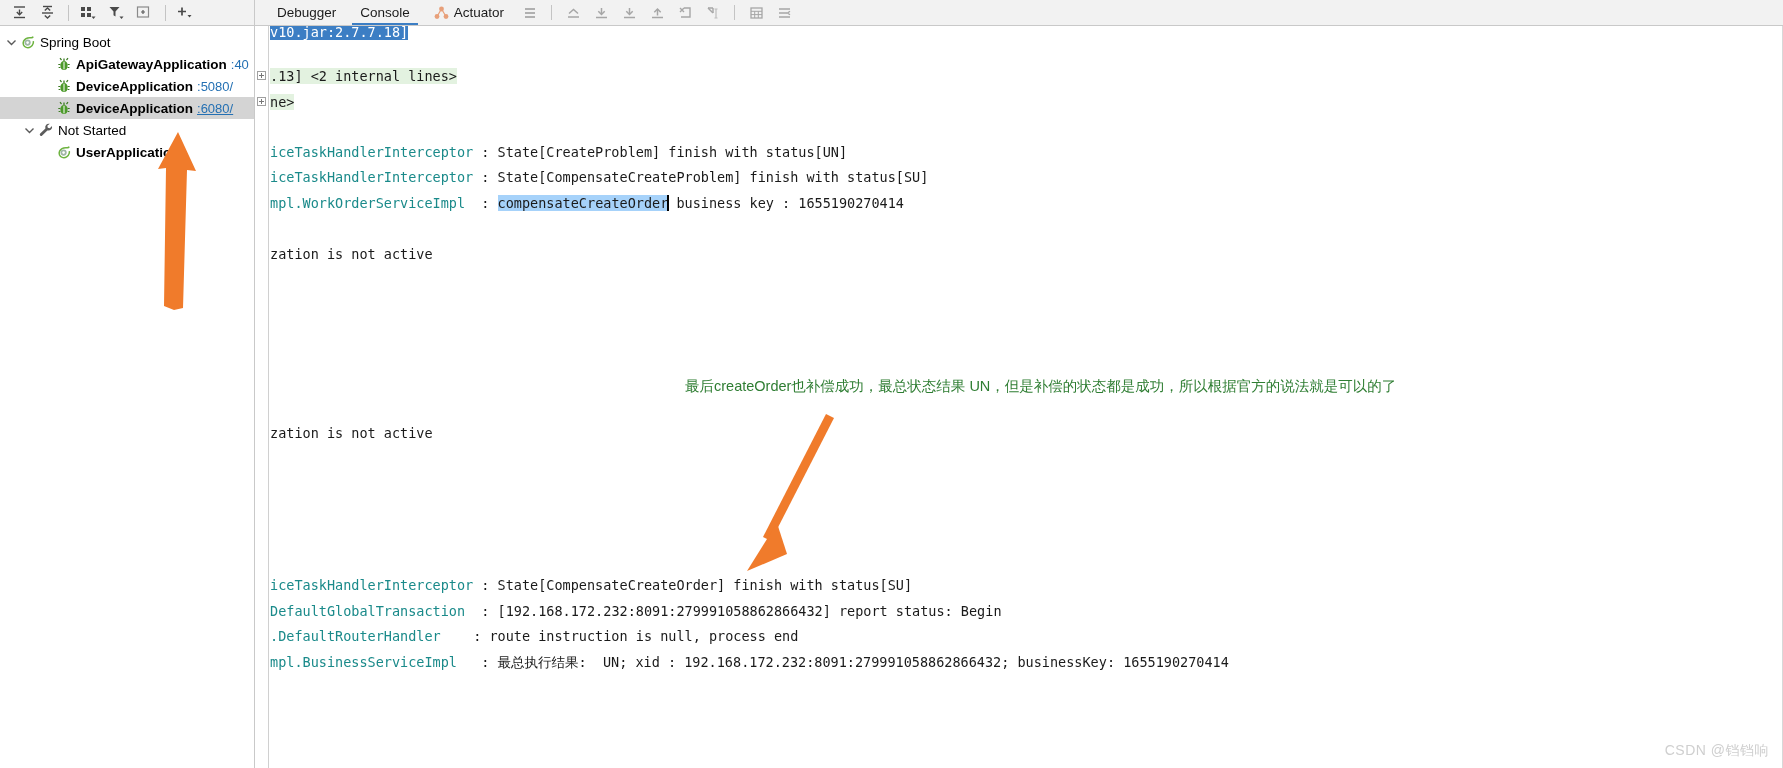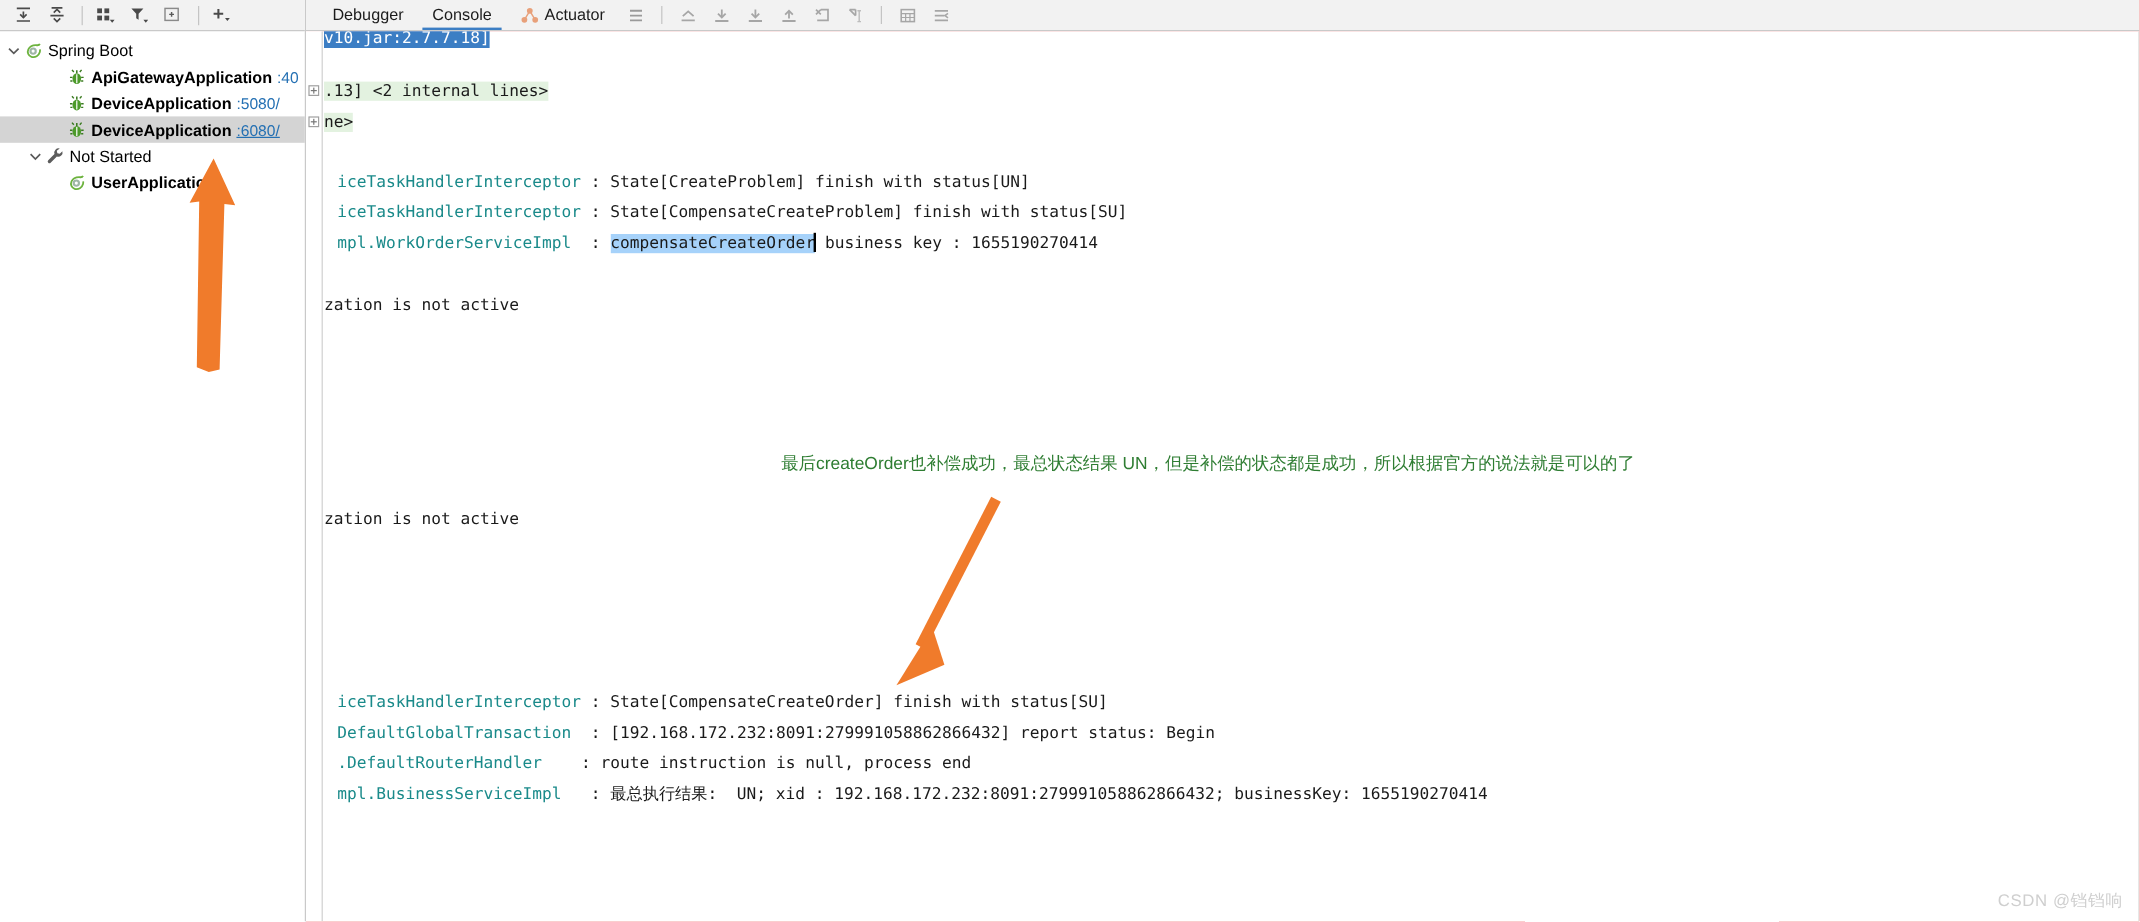--- a/index.html
+++ b/index.html
@@ -87,21 +87,21 @@
     margin-left: 4px;
     text-align: center;
   }
   .node-port.link { text-decoration: underline; }
 
   
   .main {
     flex: 1 1 auto;
     height: 768px;
     position: relative;
-    background: #ef4444;
+    background: #f0abfc;
     overflow: hidden;
   }
   .main-toolbar {
     height: 26px;
     display: flex;
     align-items: stretch;
     background: #f2f2f2;
     border-bottom: 1px solid #c9c9c9;
     padding-left: 10px;
   }
@@ -154,21 +154,21 @@
   .console-text {
     position: absolute;
     left: 15px; top: 0; right: 0; bottom: 0;
     font-family: "DejaVu Sans Mono", monospace;
     font-size: 13.5px;
     line-height: 25.5px;
     color: #1a1a1a;
     white-space: pre;
   }
   .ln { position: absolute; left: 0; white-space: pre; }
-  .logger { color: #1a8a8a; padding-left: 11px; }
+  .logger { color: #1a8a8a; }
   .fold {
     position: absolute;
     width: 9px; height: 9px;
     border: 1px solid #a0a0a0;
     background: #fff;
     left: -13px;
     top: 7px;
   }
   .fold::before {
     content: "";
@@ -455,21 +455,21 @@
         </svg>
       </div>
     </div>
 
     <div class="console">
       <div class="gutter"></div>
       <div class="console-text">
         
       <div class="ln" style="top: -6px;"><span class="sel-blue-top">v10.jar:2.7.7.18]</span></div><div class="ln" style="top: 38px;"><span class="fold"></span><span class="hl-green">.13] &lt;2 internal lines&gt;</span></div><div class="ln" style="top: 64px;"><span class="fold"></span><span class="hl-green">ne&gt;</span></div><div class="ln" style="top: 114px;"><span class="logger">iceTaskHandlerInterceptor</span><span> : State[CreateProblem] finish with status[UN]</span></div><div class="ln" style="top: 139px;"><span class="logger">iceTaskHandlerInterceptor</span><span> : State[CompensateCreateProblem] finish with status[SU]</span></div><div class="ln" style="top: 165px;"><span class="logger">mpl.WorkOrderServiceImpl</span><span>  : </span><span class="hl-blue">compensateCreateOrder</span><span class="caret"></span><span> business key : 1655190270414</span></div><div class="ln" style="top: 216px;"><span>zation is not active</span></div><div class="ln" style="top: 395px;"><span>zation is not active</span></div><div class="ln" style="top: 547px;"><span class="logger">iceTaskHandlerInterceptor</span><span> : State[CompensateCreateOrder] finish with status[SU]</span></div><div class="ln" style="top: 573px;"><span class="logger">DefaultGlobalTransaction</span><span>  : [192.168.172.232:8091:279991058862866432] report status: Begin</span></div><div class="ln" style="top: 598px;"><span class="logger">.DefaultRouterHandler</span><span>    : route instruction is null, process end</span></div><div class="ln" style="top: 624px;"><span class="logger">mpl.BusinessServiceImpl</span><span>   : 最总执行结果:  UN; xid : 192.168.172.232:8091:279991058862866432; businessKey: 1655190270414</span></div></div>
 
-      <div class="annot" style="left:396px; top:351px;">最后createOrder也补偿成功，最总状态结果 UN，但是补偿的状态都是成功，所以根据官方的说法就是可以的了</div>
+      <div class="annot" style="left:430px; top:351px;">最后createOrder也补偿成功，最总状态结果 UN，但是补偿的状态都是成功，所以根据官方的说法就是可以的了</div>
 
       <svg class="arrow-svg" style="left:470px; top:385px; width:140px; height:180px;" viewBox="0 0 140 180">
         <path d="M105 5 L42 128" stroke="#f07b2b" stroke-width="9" stroke-linecap="butt"></path>
         <path d="M22 160 L52 112 L62 143 Z" fill="#f07b2b"></path>
       </svg>
 
       <div class="watermark">CSDN @铛铛响</div>
       <div class="right-border"></div>
     </div>
   </div>

